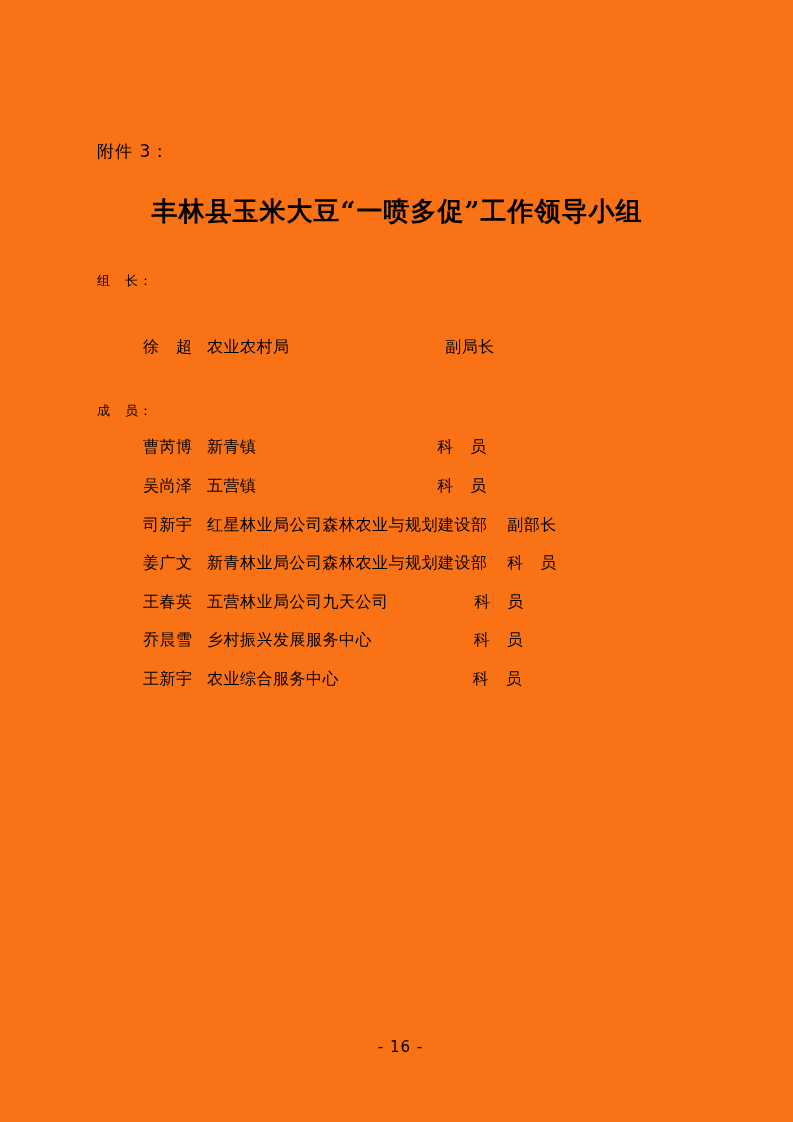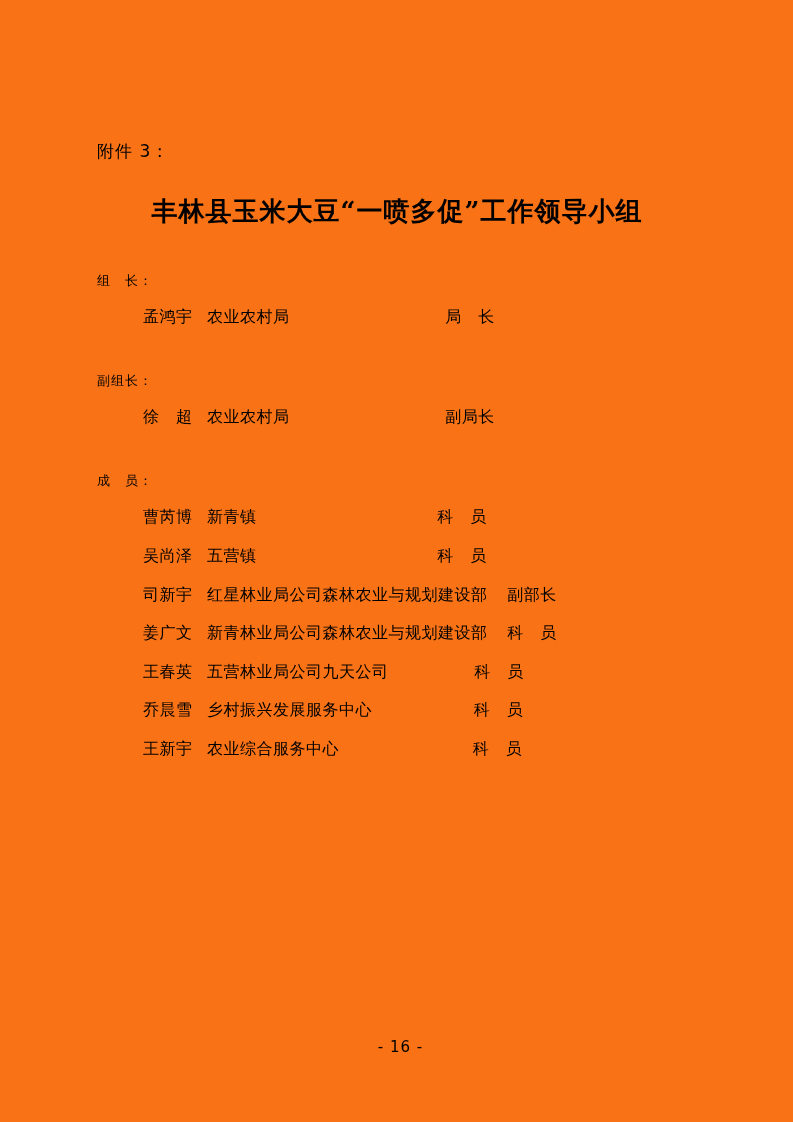--- a/index.html
+++ b/index.html
@@ -91,33 +91,25 @@
 <div class="page">
 
   <div class="content">
 
     <div class="attachment-label">附件 3：</div>
 
     <div class="doc-title">丰林县玉米大豆“一喷多促”工作领导小组</div>
 
     <div class="section">
       <div class="section-head">组　长：</div>
-      <div class="members-list">
-        <div class="member-row">
-          <span class="m-name">孟鸿宇</span>
-          <span class="m-org">农业农村局</span>
-          <span class="m-role" style="margin-left:150px;">局　长</span>
-        </div>
-      </div>
     </div>
 
     <div class="gap-block"></div>
 
     <div class="section">
-      <div class="section-head">副组长：</div>
       <div class="members-list">
         <div class="member-row">
           <span class="m-name">徐　超</span>
           <span class="m-org">农业农村局</span>
           <span class="m-role" style="margin-left:150px;text-align:center;">副局长</span>
         </div>
       </div>
     </div>
 
     <div class="gap-block"></div>

